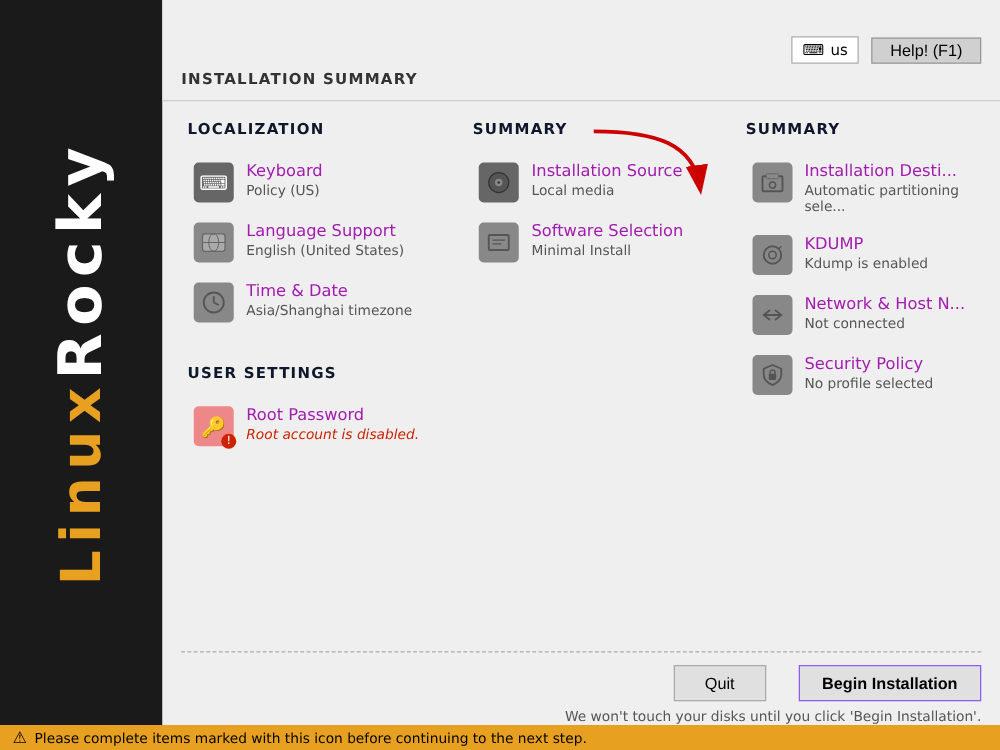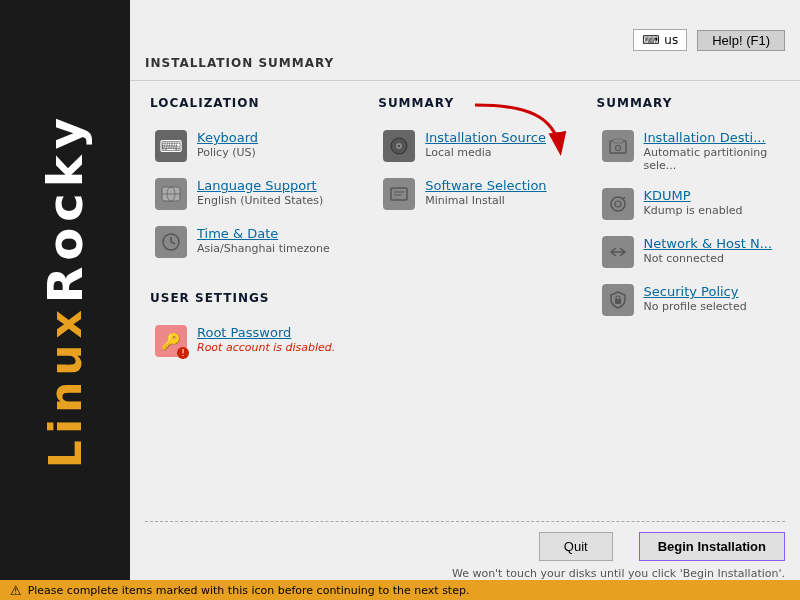--- a/index.html
+++ b/index.html
@@ -111,22 +111,21 @@
       gap: 10px;
       padding: 8px 5px;
       cursor: pointer;
       border-radius: 3px;
     }
     .menu-item-text {
       display: flex;
       flex-direction: column;
     }
     .menu-item-label {
-      color: #0369a1;
-      text-decoration: underline;
+      color: #a21caf;
       font-size: 13px;
       font-weight: 500;
     }
     .menu-item-sublabel {
       color: #555;
       font-size: 11px;
       margin-top: 1px;
     }
     .menu-item-sublabel.warning {
       color: #cc2200;

